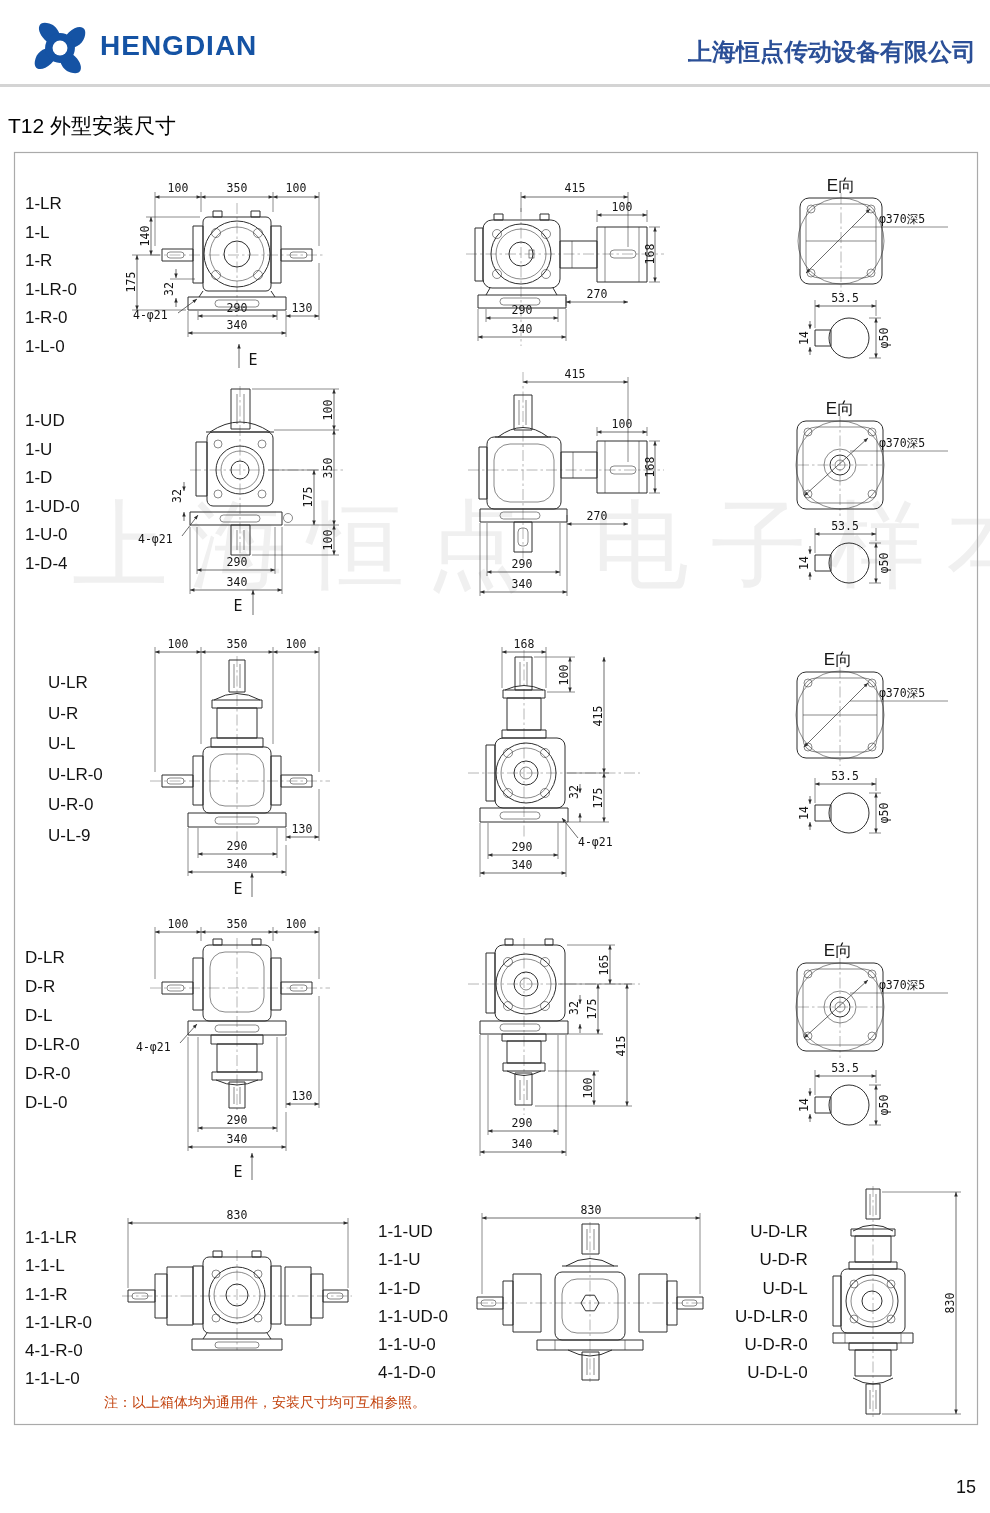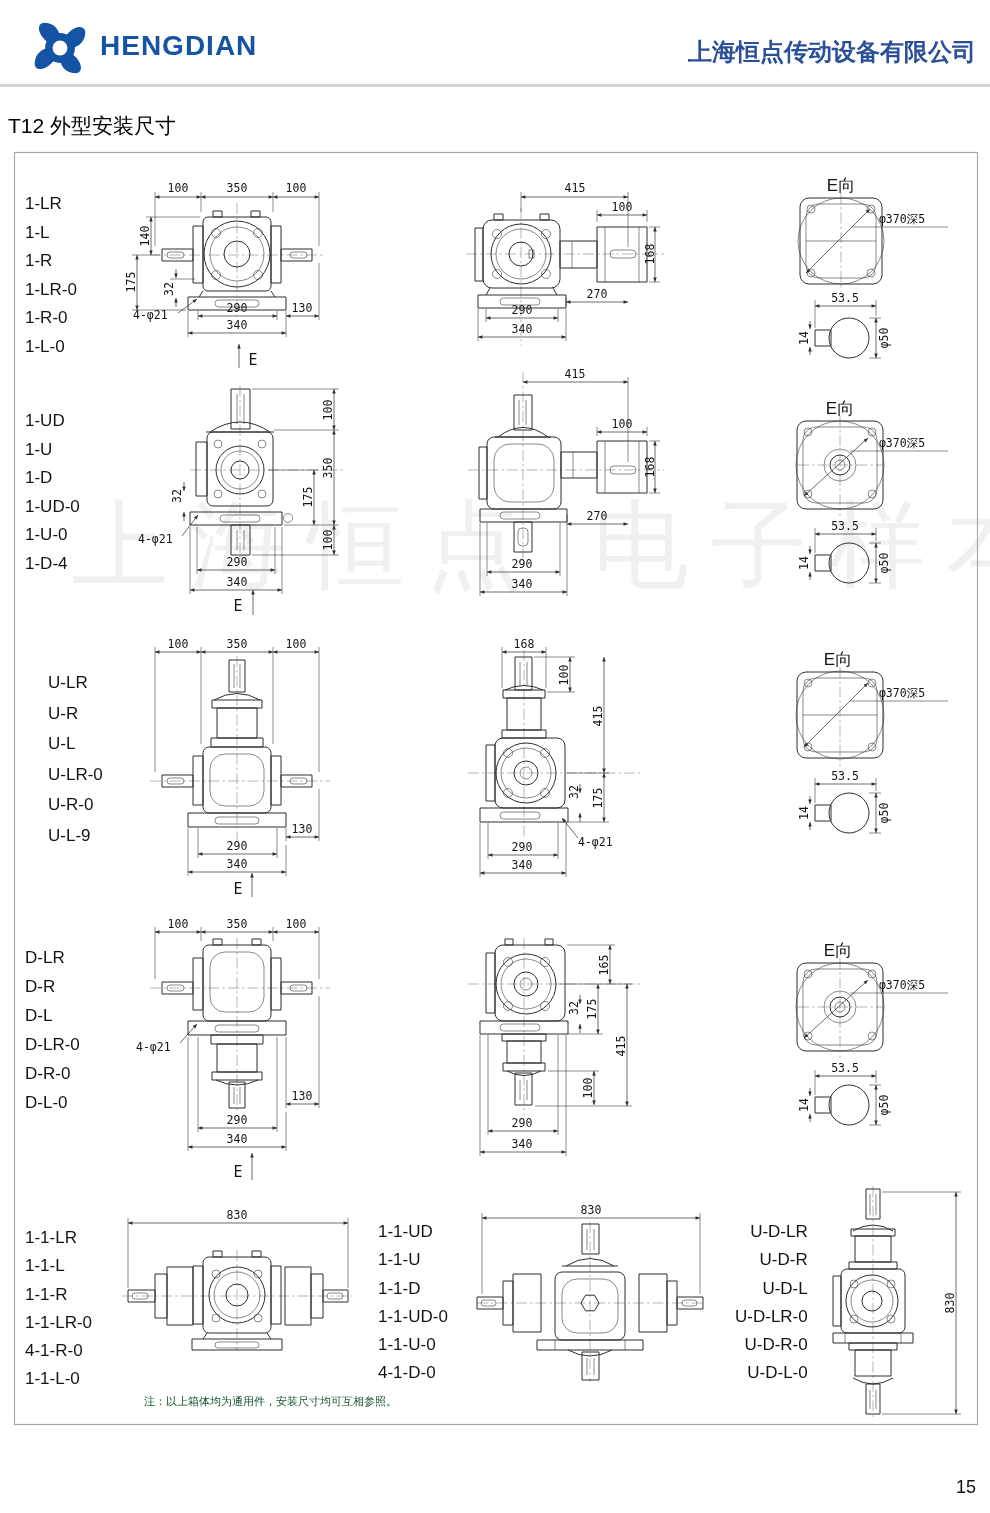--- a/index.html
+++ b/index.html
@@ -4,21 +4,21 @@
 <style>
   html,body{margin:0;padding:0;background:#ffffff;}
   body{width:990px;height:1513px;position:relative;font-family:"Liberation Sans",sans-serif;overflow:hidden;}
   .abs{position:absolute;}
   
   #brand{position:absolute;left:100px;top:30px;font-size:28px;font-weight:bold;color:#1553a4;letter-spacing:1px;font-family:"Liberation Sans",sans-serif;}
   #company{position:absolute;right:14px;top:36px;font-size:24px;font-weight:bold;color:#2b4f97;font-family:"Liberation Serif","DejaVu Serif",serif;text-align:center;}
   #header-rule{position:absolute;left:0;top:84px;width:990px;height:3px;background:#d4d4d4;}
   #page-title{position:absolute;left:8px;top:112px;font-size:21px;color:#000000;font-family:"Liberation Sans",sans-serif;}
   #watermark{position:absolute;left:72px;top:482px;font-size:96px;color:rgba(40,40,40,0.07);letter-spacing:22px;white-space:nowrap;z-index:0;font-family:"Liberation Sans",sans-serif;}
-  #note{position:absolute;left:104px;top:1394px;font-size:11px;color:#14532d;z-index:3;margin-left:40px;}
+  #note{position:absolute;left:104px;top:1394px;font-size:14px;color:#c2410c;z-index:3;}
   #page-number{position:absolute;left:956px;top:1477px;font-size:18px;color:#111;z-index:3;}
   
   .models{position:absolute;z-index:2;font-family:Liberation Sans, sans-serif;font-size:17px;color:#141414;}
   .models span{display:block;}
   
   #cv{position:absolute;left:0;top:0;z-index:1;}
   .ln{fill:none;stroke:#2e2e2e;stroke-width:1;stroke-linejoin:round;}
   .tn{fill:none;stroke:#3a3a3a;stroke-width:0.6;}
   .cl{fill:none;stroke:#7a7a7a;stroke-width:0.55;stroke-dasharray:11 3 2.5 3;}
   .dm{stroke:#2e2e2e;stroke-width:0.7;fill:none;}

